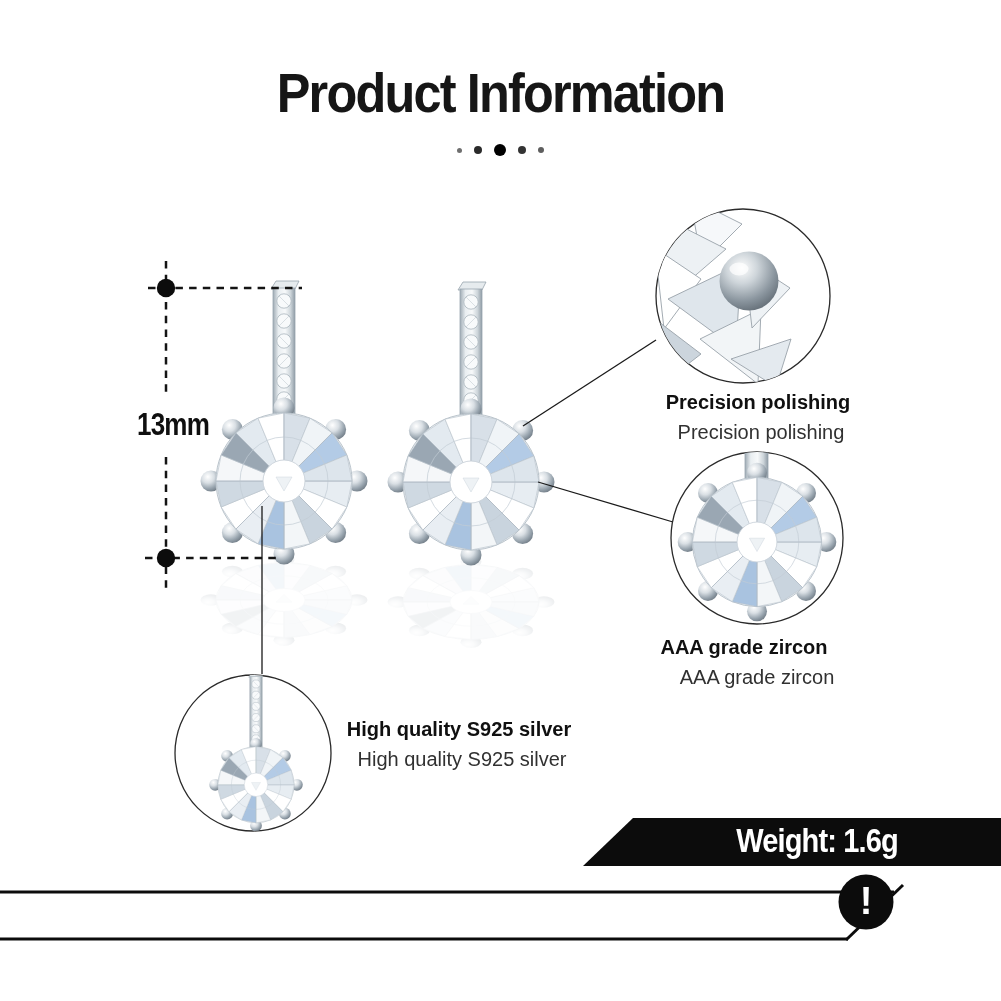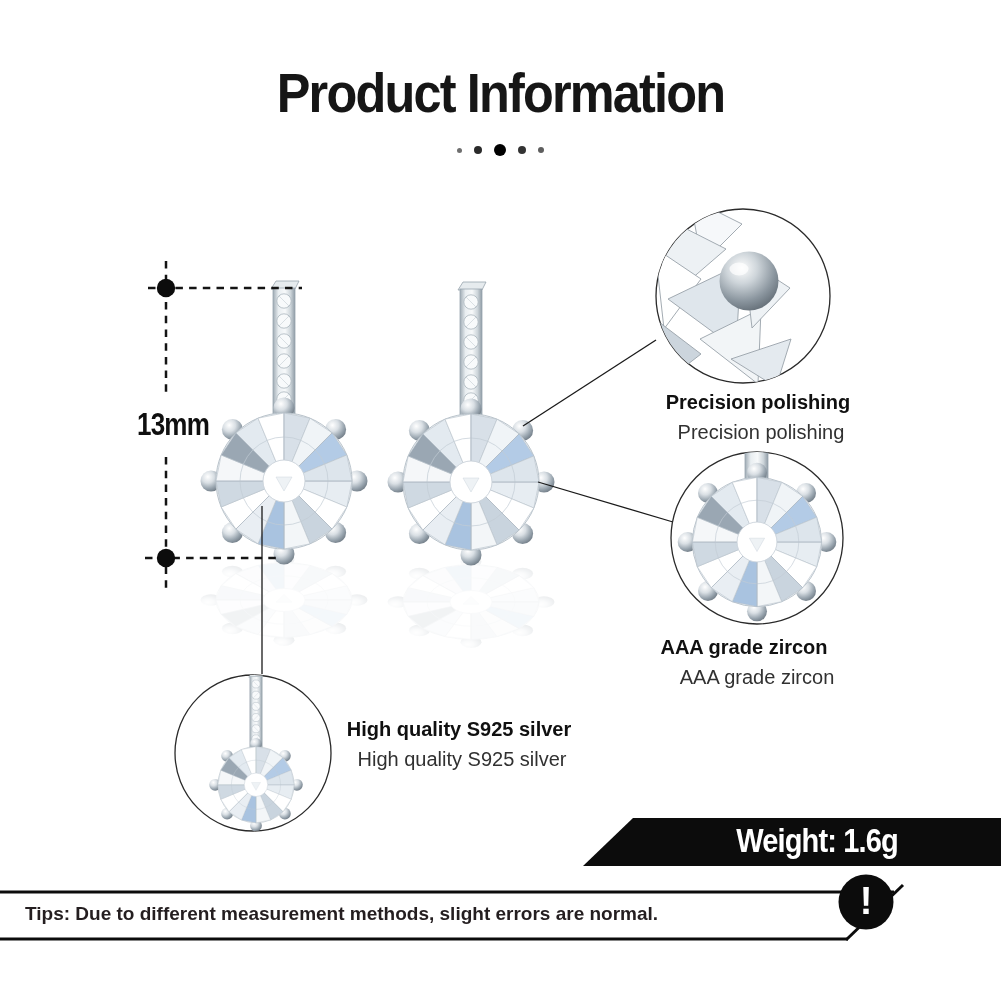--- a/index.html
+++ b/index.html
@@ -242,16 +242,15 @@
   <div class="abs callout-sub co-precision-s">Precision polishing</div>
 
   <div class="abs callout-title co-zircon-t">AAA grade zircon</div>
   <div class="abs callout-sub co-zircon-s">AAA grade zircon</div>
 
   <div class="abs callout-title co-silver-t">High quality S925 silver</div>
   <div class="abs callout-sub co-silver-s">High quality S925 silver</div>
 
   <div class="abs weight-text">Weight: 1.6g</div>
 
-  <div class="abs tips-text">Tips: Due to different measurement methods, slight errors are normal.</div>
   <div class="abs excl-char">!</div>
 
 </div>
 
 </body></html>

